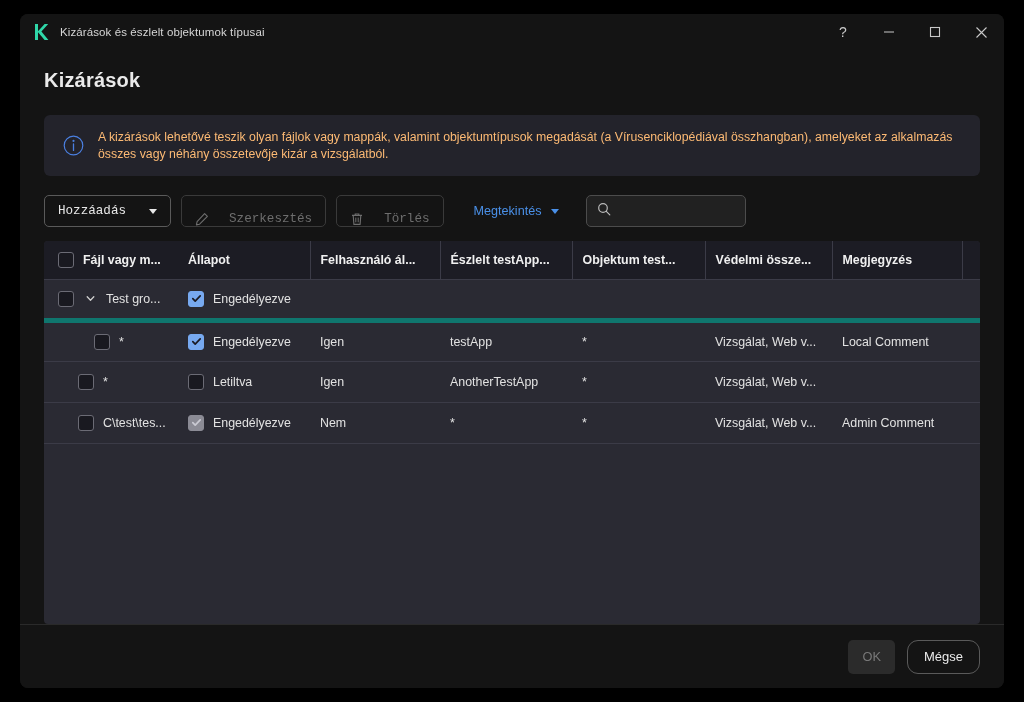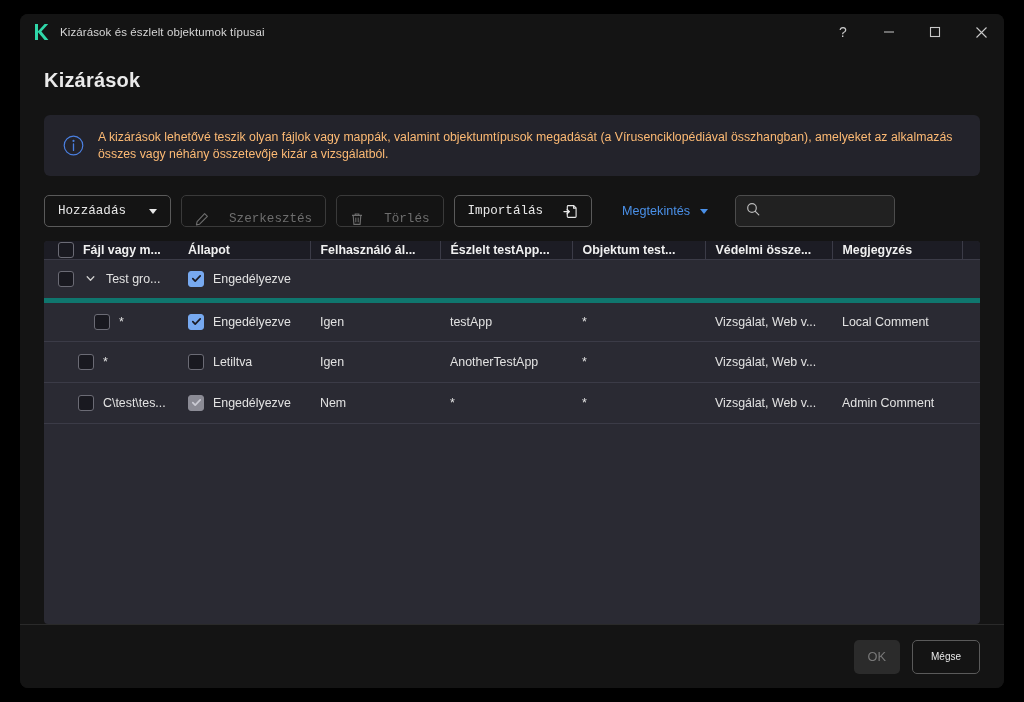--- a/index.html
+++ b/index.html
@@ -185,21 +185,21 @@
     width: 100%;
     border-collapse: collapse;
     table-layout: fixed;
   }
   thead th {
     background: #1c1c24;
     color: #f0f0f0;
     font-size: 12.4px;
     font-weight: bold;
     text-align: left;
-    height: 18px;
+    height: 38px;
     padding: 0 10px;
     border-right: 1px solid #3b3b47;
     white-space: nowrap;
     overflow: hidden;
     text-overflow: ellipsis;
     cursor: default;
     user-select: none;
   }
   thead th:last-child { border-right: none; }
   thead th.cbcol { padding-left: 14px; padding-right: 0; border-right: none;}
@@ -280,24 +280,24 @@
     color: #787878;
     font-size: 12.8px;
     font-family: "Liberation Sans", sans-serif;
     cursor: default;
   }
   #cancelbtn {
     min-width: 68px;
     height: 34px;
     padding: 0 16px;
     border: 1px solid #5a5a5a;
-    border-radius: 5px;
+    border-radius: 11px;
     background: transparent;
     color: #eaeaea;
-    font-size: 10px;
+    font-size: 13px;
     font-family: "Liberation Sans", sans-serif;
     cursor: default;
   }
 </style>
 </head>
 <body>
 
 <div id="window">
 
   <div id="titlebar">
@@ -365,30 +365,20 @@
           <svg width="14" height="14" viewBox="0 0 14 14">
             <path d="M2 3.4 H12" stroke="#6e6e6e" stroke-width="1.1"></path>
             <path d="M5.2 3.4 V2 H8.8 V3.4" fill="none" stroke="#6e6e6e" stroke-width="1.1"></path>
             <path d="M3.2 3.4 L3.9 12.4 H10.1 L10.8 3.4" fill="none" stroke="#6e6e6e" stroke-width="1.1" stroke-linejoin="round"></path>
             <path d="M5.8 5.6 V10.3 M8.2 5.6 V10.3" stroke="#6e6e6e" stroke-width="1"></path>
           </svg>
         </span>
         <span>Törlés</span>
       </button>
 
-      <button class="btn">
-        <span>Importálás</span>
-        <span class="ic">
-          <svg width="15" height="15" viewBox="0 0 15 15">
-            <path d="M10.8 1.6 H5.2 A0.9 0.9 0 0 0 4.3 2.5 V12.5 A0.9 0.9 0 0 0 5.2 13.4 H12.2 A0.9 0.9 0 0 0 13.1 12.5 V3.9 Z" fill="none" stroke="#e8e8e8" stroke-width="1.1" stroke-linejoin="round"></path>
-            <path d="M10.6 1.7 V4.1 H13.0" fill="none" stroke="#e8e8e8" stroke-width="1.1"></path>
-            <path d="M0.9 7.6 H6.4 M4.1 5.4 L6.5 7.6 L4.1 9.8" fill="none" stroke="#e8e8e8" stroke-width="1.2" stroke-linecap="round" stroke-linejoin="round"></path>
-          </svg>
-        </span>
-      </button>
 
 
       <div id="viewlink">
         <span>Megtekintés</span>
         <span class="chev" style="border-top-color:#4a90e8;"></span>
       </div>
 
       <div id="searchbox">
         <span>
           <svg width="14" height="14" viewBox="0 0 14 14">

